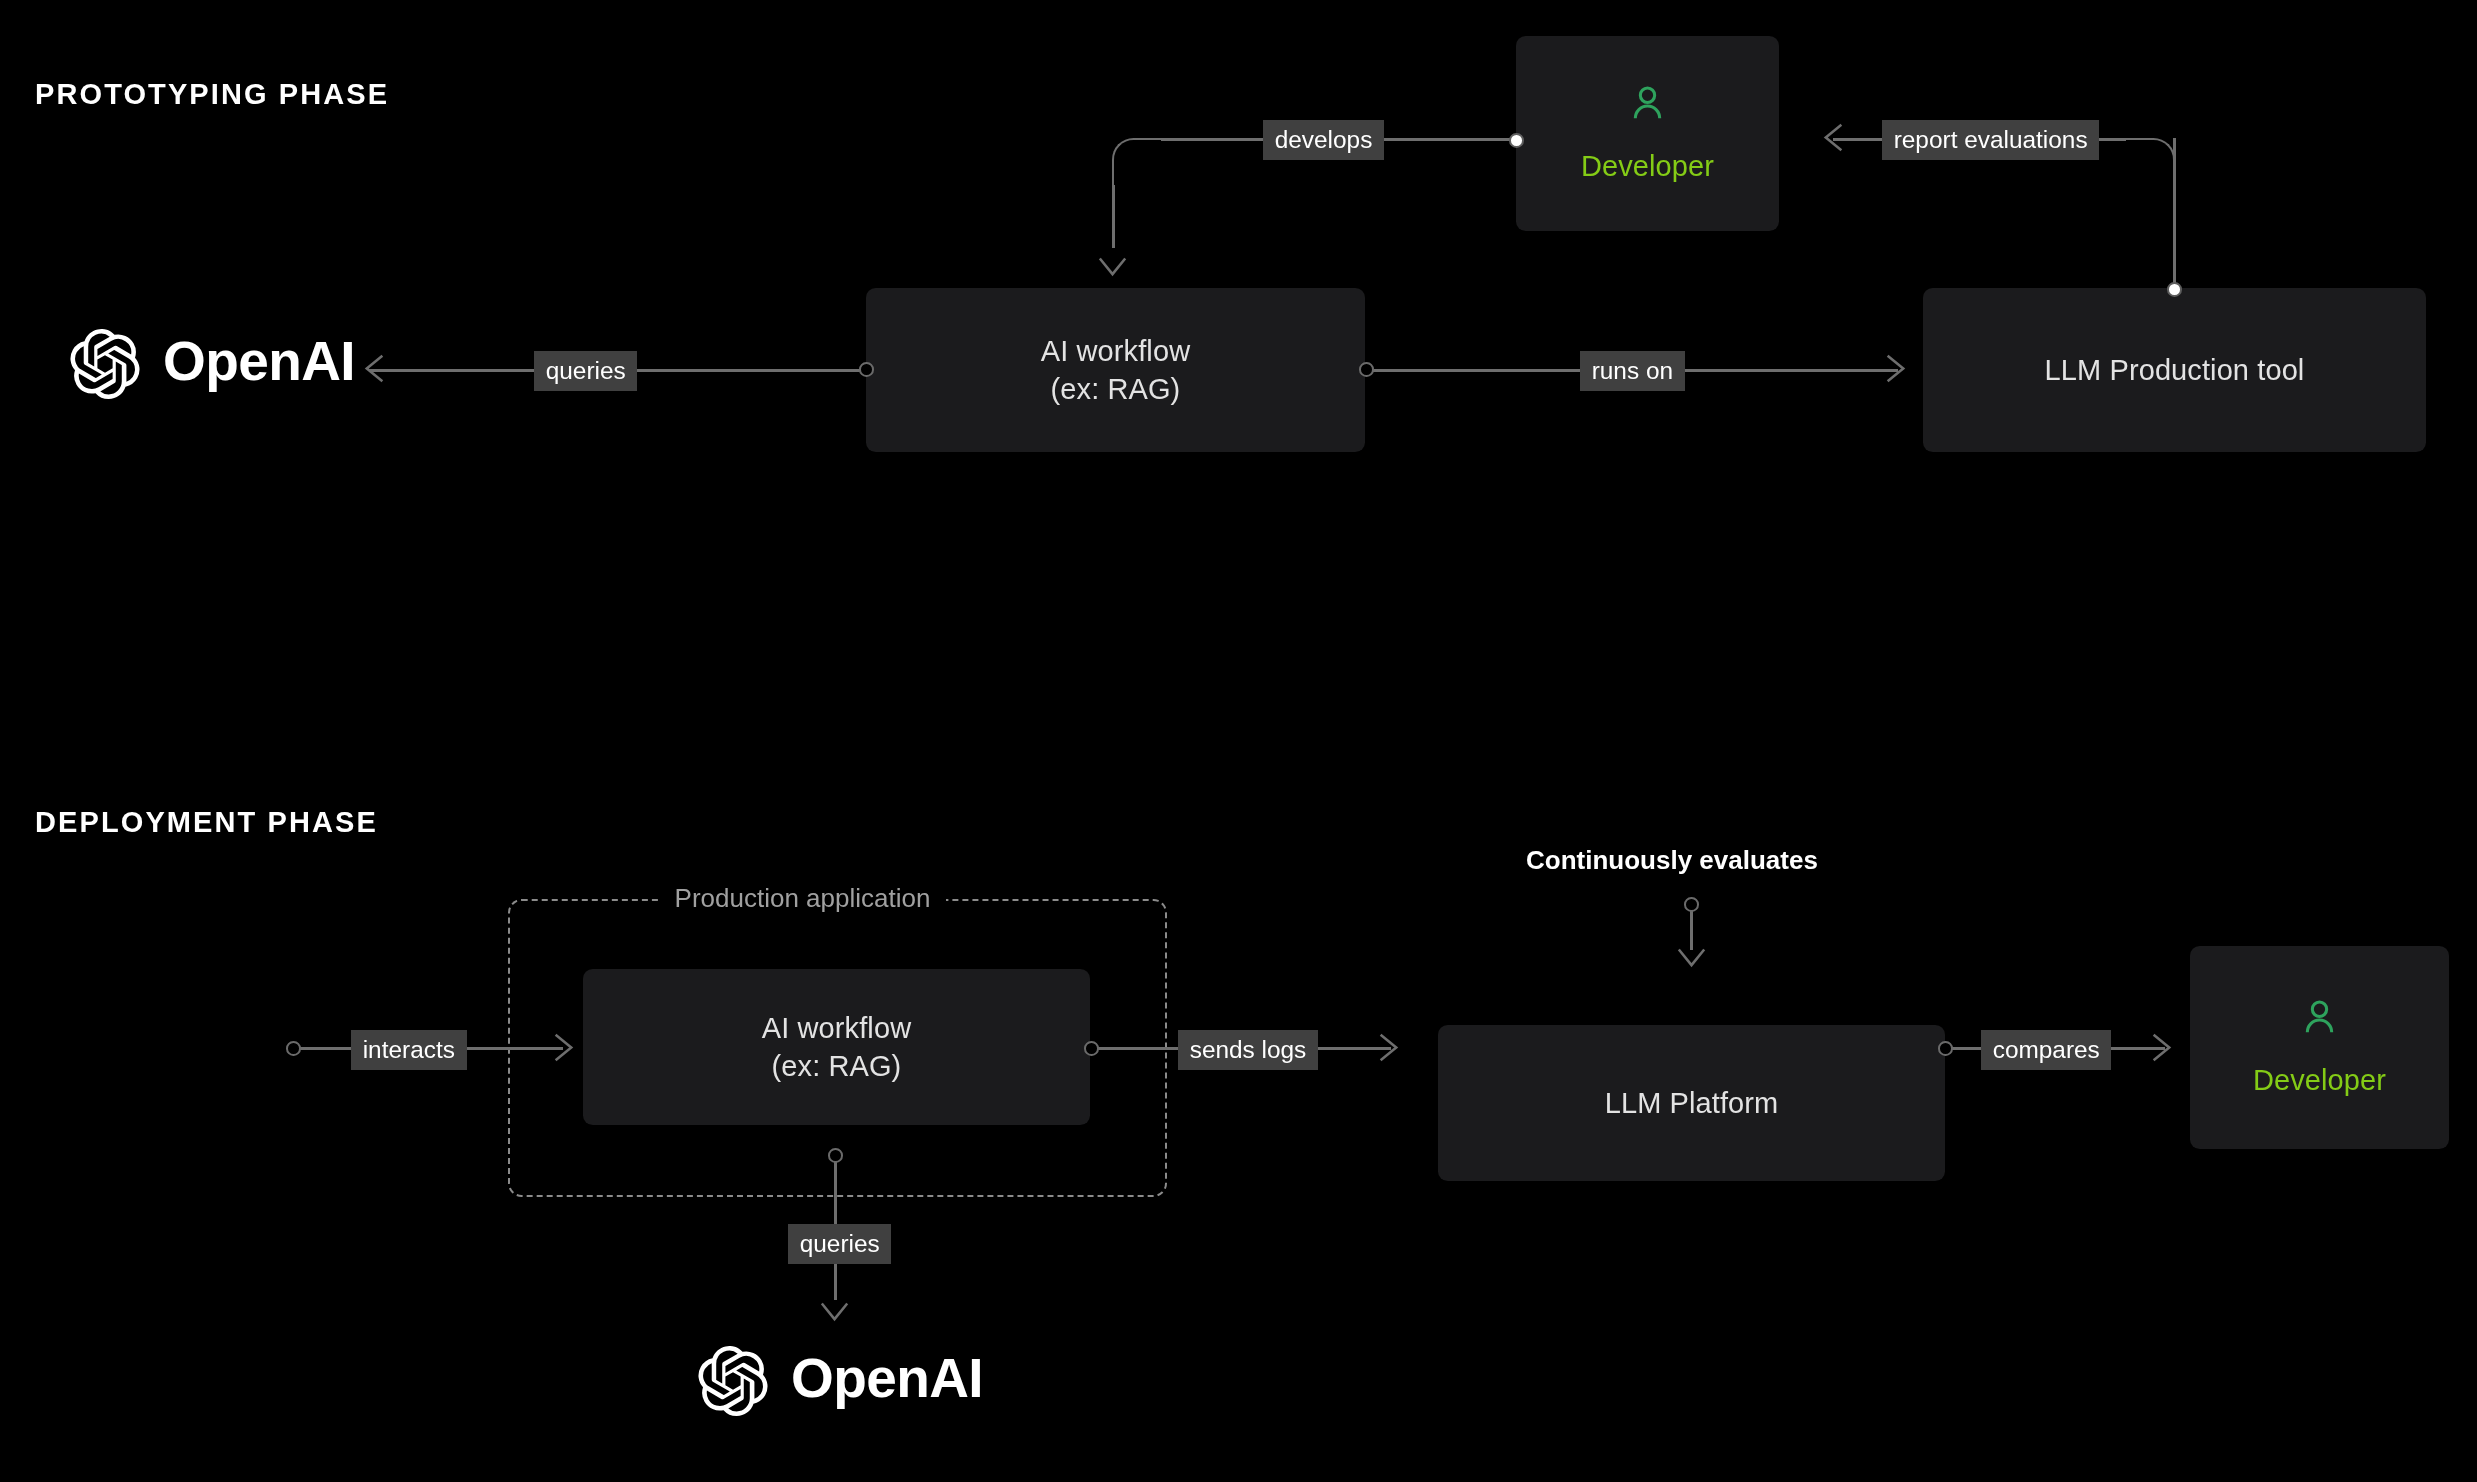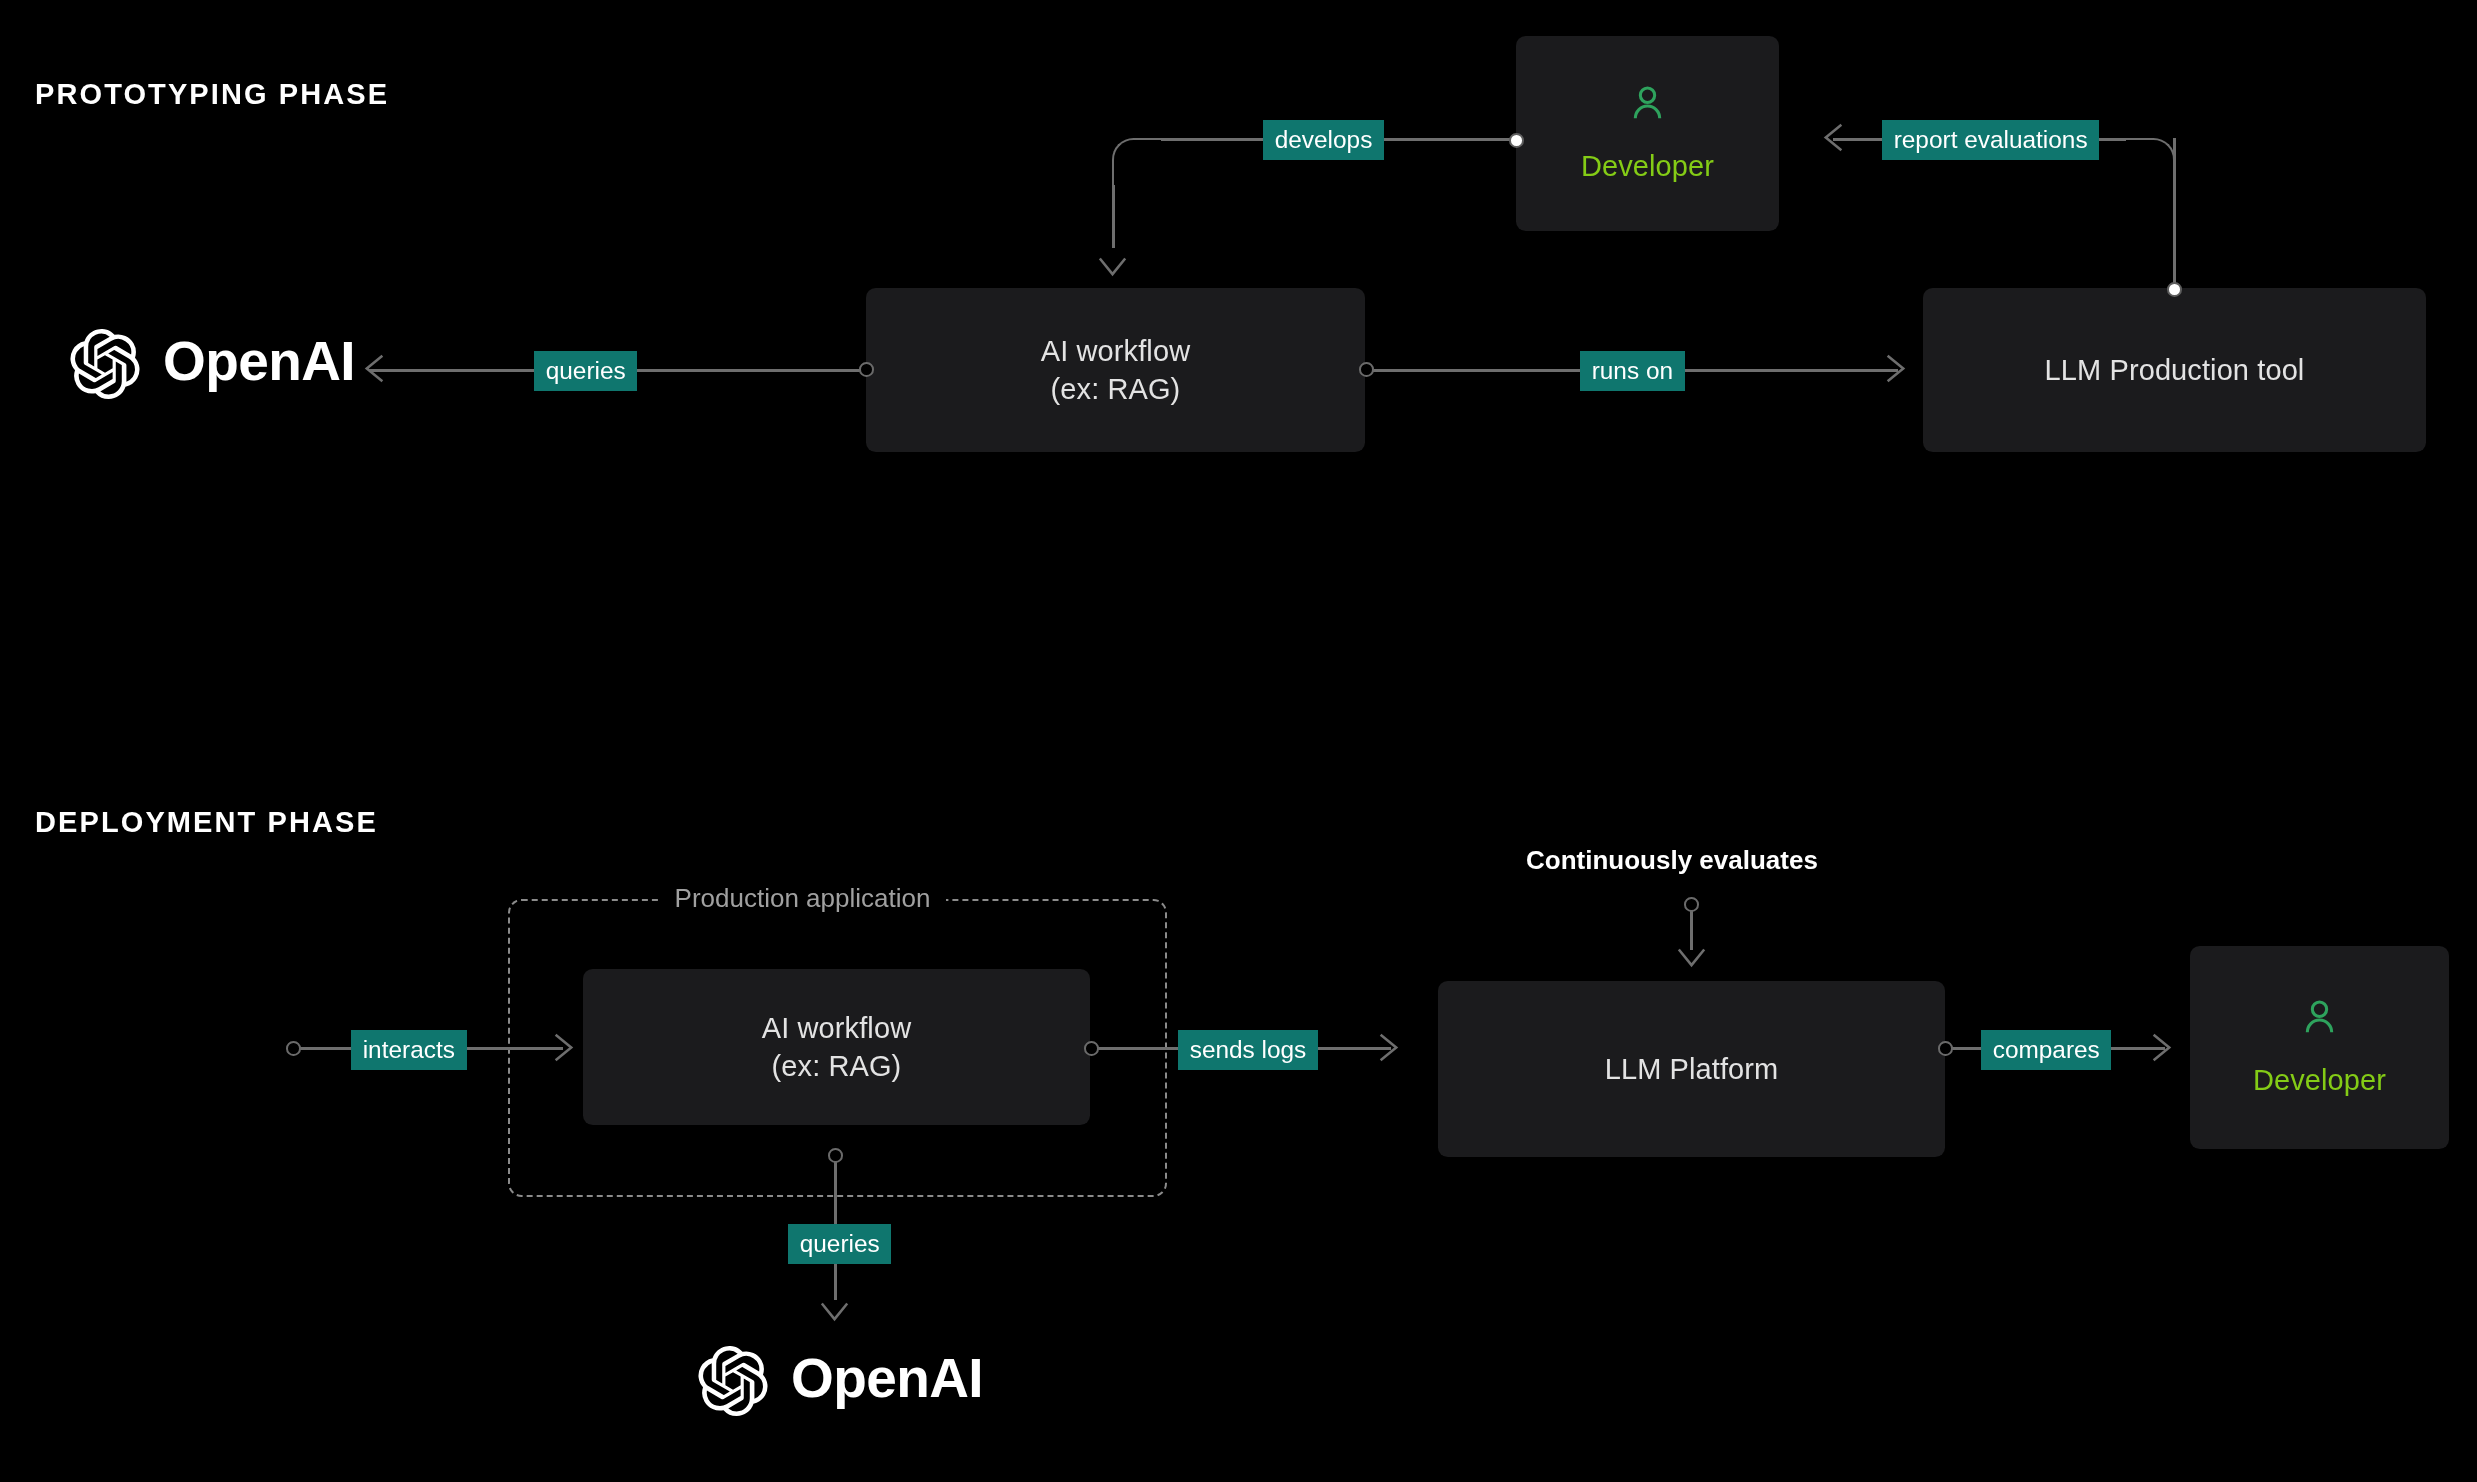--- a/index.html
+++ b/index.html
@@ -63,21 +63,21 @@
   .elbow {
     position: absolute;
     border: 2.5px solid #6e6e6e;
     z-index: 2;
   }
 
   .arrow { position: absolute; z-index: 4; }
 
   .edge-label {
     position: absolute;
-    background: #0f766e;
+    background: #404040;
     color: #ffffff;
     font-size: 24.4px;
     padding: 6.8px 11.7px;
     white-space: nowrap;
     z-index: 5;
     line-height: 1.1;
   }
 
   .dashed-group {
     position: absolute;
@@ -201,21 +201,21 @@
   </div>
   <div class="port" style="left:1084px; top:1041px;"></div>
   <div class="port" style="left:828px; top:1148px;"></div>
 
   <div class="edge-line edge-h" style="left:1098px; top:1047px; width:293px;"></div>
   <svg class="arrow" style="left:1365px; top:1028px;" width="41" height="41" viewBox="0 0 42 42">
     <polyline points="16,7 32,20 16,33" fill="none" stroke="#6e6e6e" stroke-width="2.6"></polyline>
   </svg>
   <div class="edge-label" style="left:1178px; top:1030px;">sends logs</div>
 
-  <div class="node" style="left:1438px; top:981px; width:507px; height:176px;">
+  <div class="node" style="left:1438px; top:1025px; width:507px; height:156px;">
     <div class="node-label">LLM Platform</div>
   </div>
   <div class="port" style="left:1938px; top:1041px;"></div>
   <div class="port" style="left:1684px; top:897px;"></div>
 
   <div class="strong-note" style="left:1526px; top:845px;">Continuously evaluates</div>
   <div class="edge-line edge-v" style="left:1690px; top:911px; height:39px;"></div>
   <svg class="arrow" style="left:1672px; top:928px;" width="41" height="47" viewBox="0 0 42 48">
     <polyline points="7,22 20,38 33,22" fill="none" stroke="#6e6e6e" stroke-width="2.6"></polyline>
   </svg>

